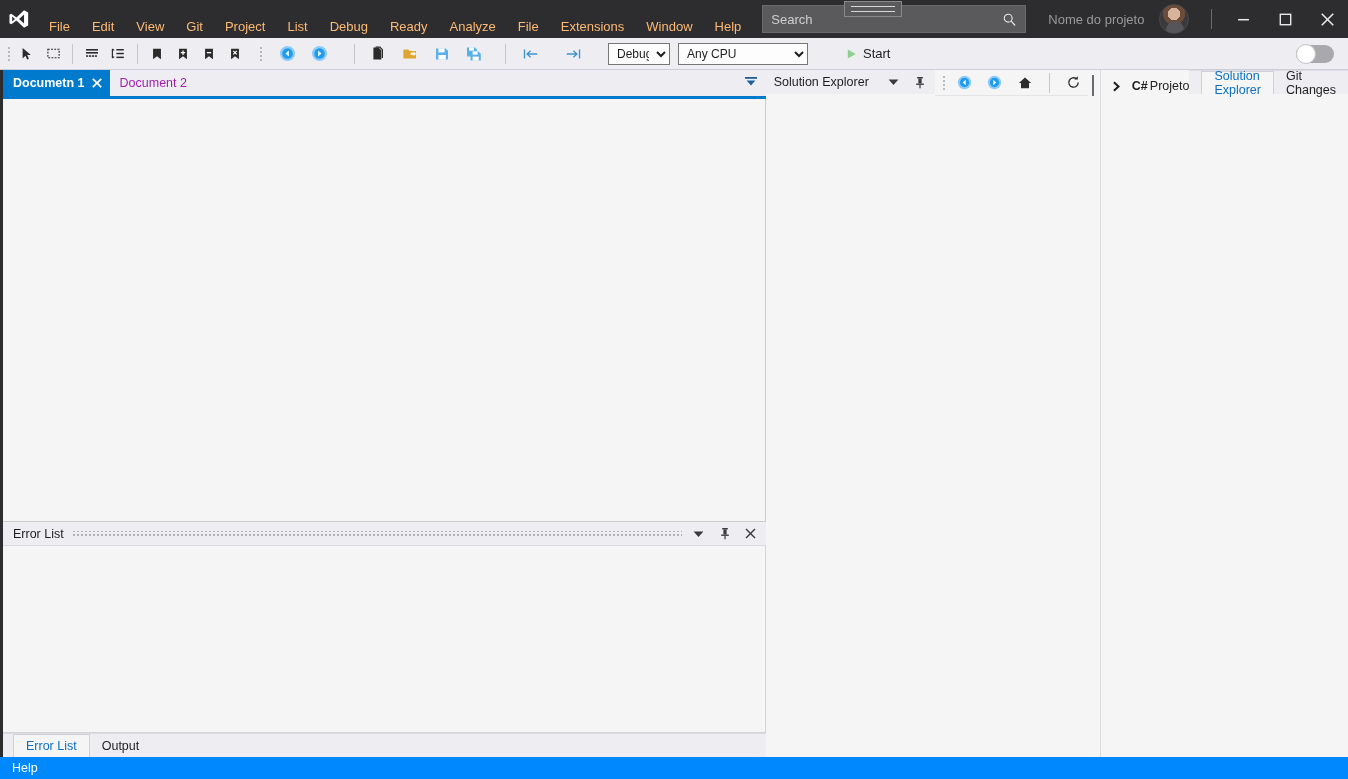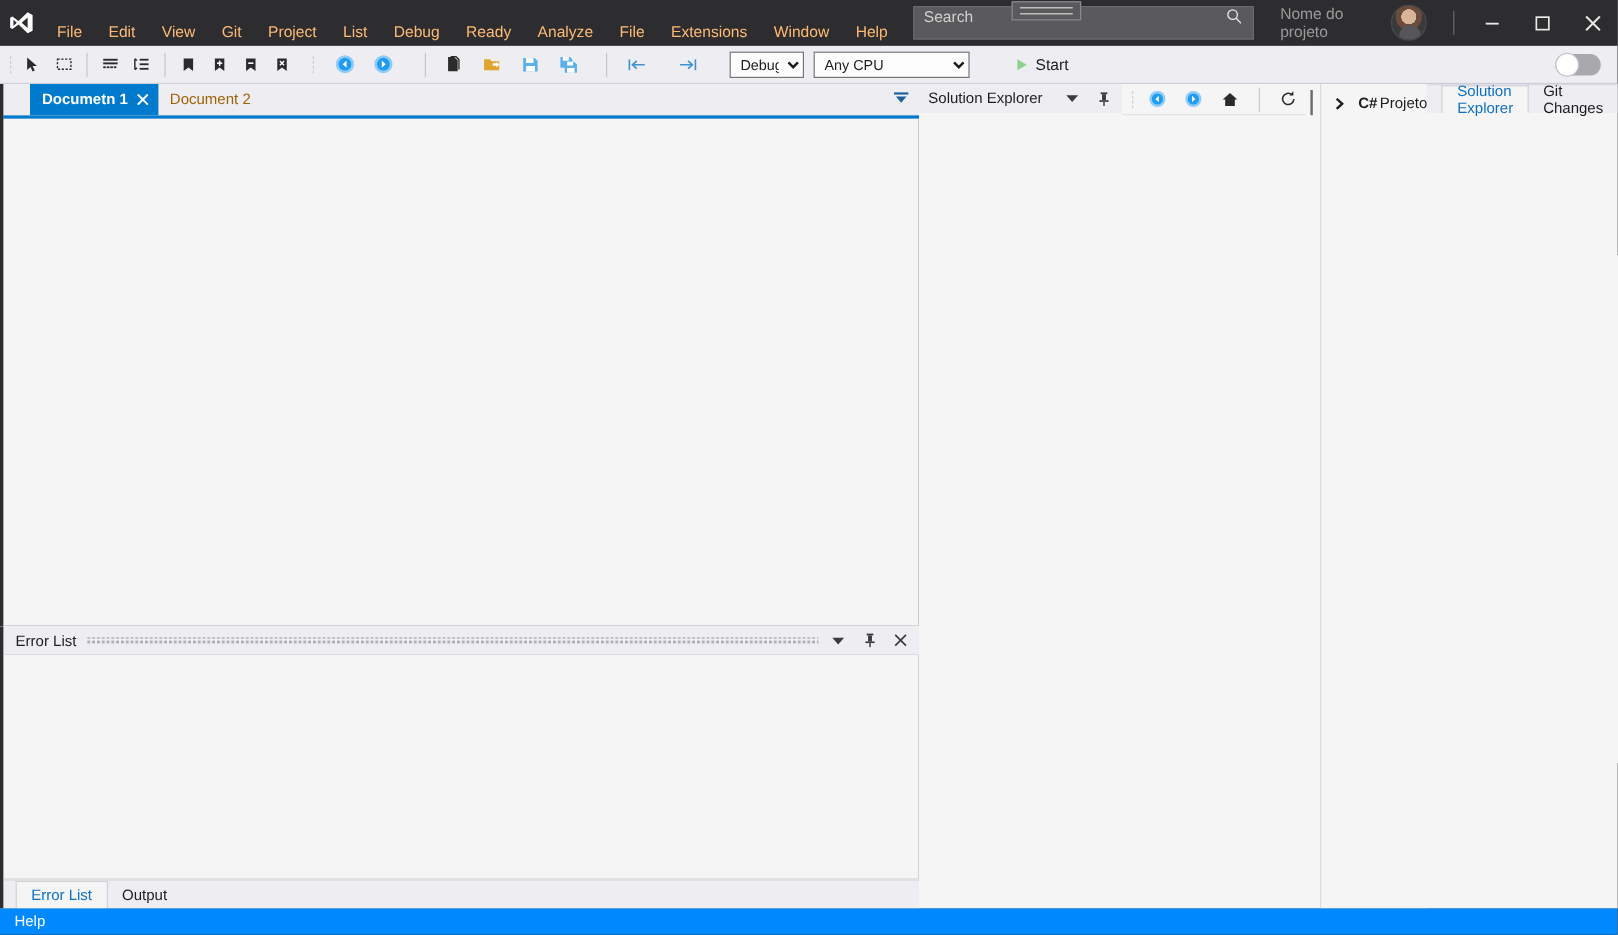--- a/index.html
+++ b/index.html
@@ -20,22 +20,22 @@
   }
   .vs-logo { width: 38px; height: 38px; display: flex; align-items: center;
              justify-content: center; }
   .menubar { display: flex; align-items: center; height: 38px; }
   .menu-item {
     color: #fdba74; font-size: 13px; padding: 0 11px; line-height: 38px;
     height: 23px; cursor: default; white-space: nowrap;
   }
   .search-wrap { position: relative; margin-left: 10px; }
   .search-box {
-    width: 284px; height: 28px; background: #5a5a5c; border: 1px solid #6a6a6c;
-    display: flex; align-items: flex-start; padding: 0 8px; position: relative;
+    width: 264px; height: 28px; background: #5a5a5c; border: 1px solid #6a6a6c;
+    display: flex; align-items: center; padding: 0 8px; position: relative;
   }
   .search-box .ph { color: #d0d0d0; font-size: 13px; flex: 1; }
   .search-icon { color: #e6e6e6; }
   .search-tip {
     position: absolute; left: 82px; top: -4px; width: 58px; height: 16px;
     background: #5a5a5c; border: 1px solid #8a8a8c;
   }
   .search-tip i { display: block; height: 1px; background: #d8d8d8; margin: 4px 6px 0; }
   .proj-name { color: #9a9a9a; font-size: 13px; margin-left: 22px; }
   .tb-right { margin-left: auto; display: flex; align-items: center; height: 38px; }
@@ -82,25 +82,25 @@
   }
 
   
   .body { flex: 1 1 auto; display: flex; min-height: 0; background: #f5f5f5; }
   .left-col { display: flex; flex-direction: column; min-width: 0; flex: 1 1 auto; }
   .editor-region { flex: 1 1 auto; display: flex; flex-direction: column; min-height: 0;
                    border-left: 3px solid #2d2d30; background: #f5f5f5; }
 
   .tabstrip {
     height: 26px; background: #eeeef2; display: flex; align-items: flex-end;
-    position: relative; flex: 0 0 26px; padding-left: 22px;
+    position: relative; flex: 0 0 26px;
   }
   .doc-tab {
     height: 26px; display: flex; align-items: center; gap: 7px; padding: 0 8px 0 10px;
-    font-size: 12.5px; color: #a16207; white-space: nowrap;
+    font-size: 12.5px; color: #a21caf; white-space: nowrap;
   }
   .doc-tab.active { background: #007acc; color: #ffffff; font-weight: bold; }
   .doc-tab .tab-close { font-size: 13px; line-height: 1; font-weight: bold; }
   .tab-overflow { position: absolute; right: 8px; top: 6px; }
   .tab-underline { height: 3px; background: #007acc; flex: 0 0 3px; }
   .editor-surface { flex: 1 1 auto; background: #f5f5f5; border-bottom: 1px solid #ccc;
                     border-right: 1px solid #ccc; }
 
   
   .errpanel { flex: 0 0 235px; display: flex; flex-direction: column;

